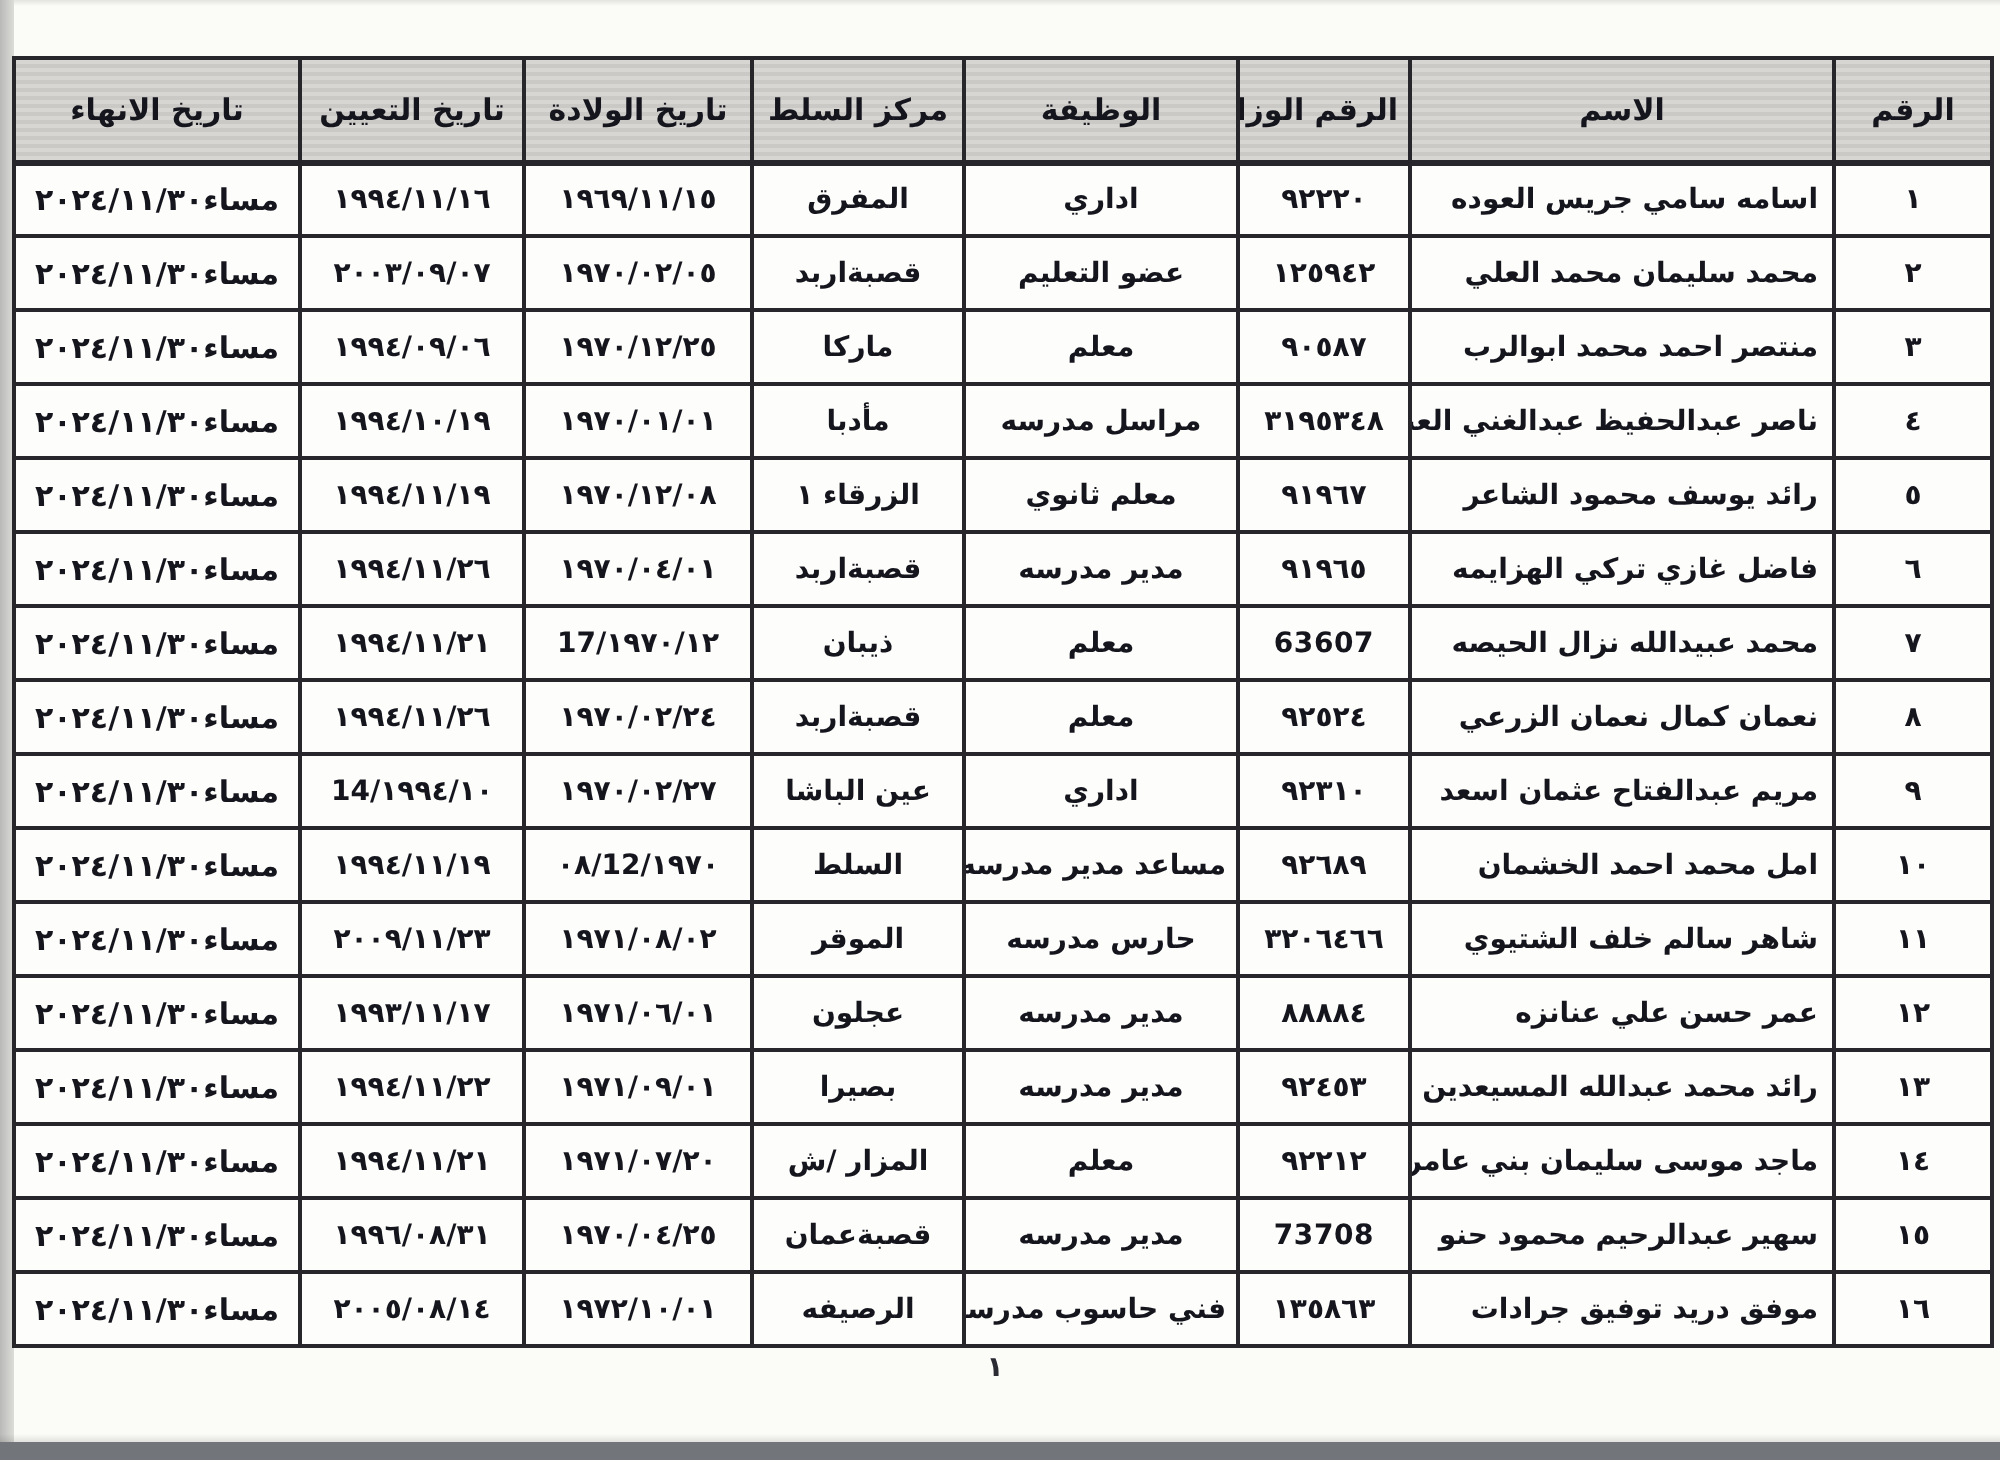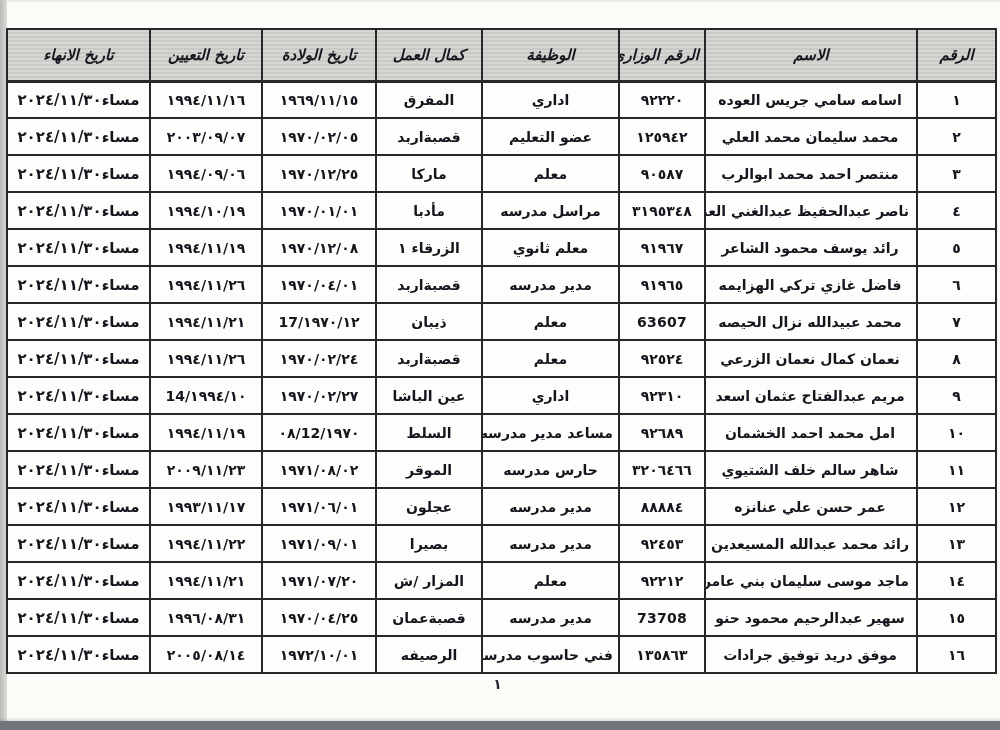--- a/index.html
+++ b/index.html
@@ -45,29 +45,28 @@
     text-align:center;
     font-weight:700;
     overflow:hidden;white-space:nowrap;
   }
   table.roster thead th{
     background:var(--header-bg);
     background-image:repeating-linear-gradient(0deg,rgba(255,255,255,.12) 0 2px,rgba(0,0,0,.03) 2px 4px);
     height:52px;
     font-size:15px;
     border-bottom:3px solid var(--border-c);
-    font-style:italic;
   }
   table.roster tbody td{
     height:37px;
     font-size:14px;
     letter-spacing:.3px;
   }
   table.roster tbody td.col-name{
-    padding-right:7px;letter-spacing:0;
+    text-align:right;padding-right:7px;letter-spacing:0;
   }
   table.roster tbody td.col-end_date{font-size:15px;}
   .page-number{
     position:absolute;top:676px;right:8px;width:989px;
     text-align:center;font-size:14px;font-weight:700;color:#2a2a33;
   }
 </style>
 </head>
 <body>
 
@@ -84,21 +83,21 @@
     <col style="width:114px">
     <col style="width:112px">
     <col style="width:143px">
   </colgroup>
   <thead>
     <tr>
       <th>الرقم</th>
       <th>الاسم</th>
       <th>الرقم الوزاري</th>
       <th>الوظيفة</th>
-      <th>كمال العمل</th>
+      <th>مركز السلط</th>
       <th>تاريخ الولادة</th>
       <th>تاريخ التعيين</th>
       <th>تاريخ الانهاء</th>
     </tr>
   </thead>
   <tbody>
       <tr>
         <td class="col-num">١</td>
         <td class="col-name">اسامه سامي جريس العوده</td>
         <td class="col-ministry_number">٩٢٢٢٠</td>

